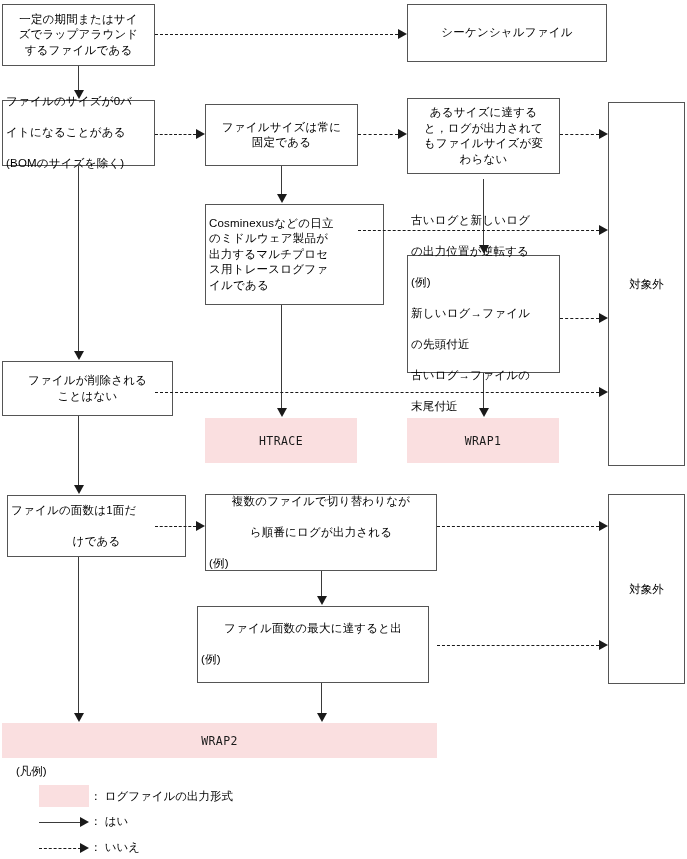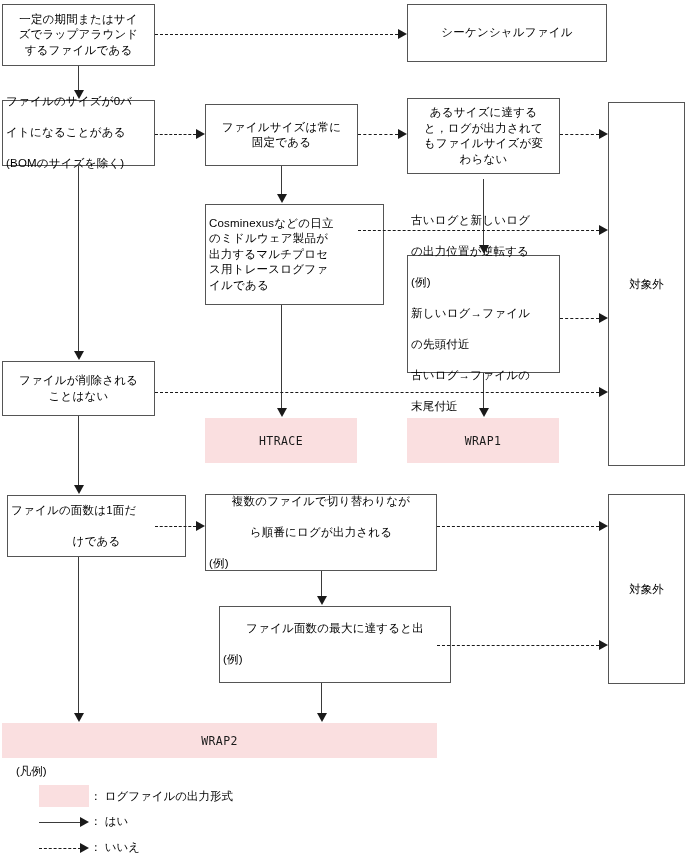--- a/index.html
+++ b/index.html
@@ -132,21 +132,21 @@
   </div>
 
   <div class="node left-align" style="left:2px; top:100px; width:153px; height:66px;">
     <span class="txt">
       <span class="la">ファイルのサイズが0バ</span>
       <span class="la">イトになることがある</span>
       <span class="la">(BOMのサイズを除く)</span>
     </span>
   </div>
 
-  <div class="node" style="left:2px; top:361px; width:153px; height:55px;">
+  <div class="node" style="left:2px; top:361px; width:171px; height:55px;">
     <span class="txt">ファイルが削除される
 ことはない</span>
   </div>
 
   <div class="node left-align" style="left:7px; top:495px; width:179px; height:62px;align-items:center;">
     <span class="txt">
       <span class="la">ファイルの面数は1面だ</span>
       <span class="l" style="text-align:center">けである</span>
     </span>
   </div>
@@ -184,21 +184,21 @@
   </div>
 
   <div class="node left-align" style="left:205px; top:494px; width:232px; height:77px;">
     <span class="txt">
       <span class="l" style="text-align:center">複数のファイルで切り替わりなが</span>
       <span class="l" style="text-align:center">ら順番にログが出力される</span>
       <span class="la">(例)</span>
     </span>
   </div>
 
-  <div class="node left-align" style="left:219px; top:606px; width:232px; height:77px;">
+  <div class="node left-align" style="left:197px; top:606px; width:232px; height:77px;">
     <span class="txt">
       <span class="l" style="text-align:center">ファイル面数の最大に達すると出</span>
       <span class="la">(例)</span>
     </span>
   </div>
 
   <div class="tall" style="left:608px; top:102px; width:77px; height:364px;">
     <span>対象外</span>
   </div>
 

